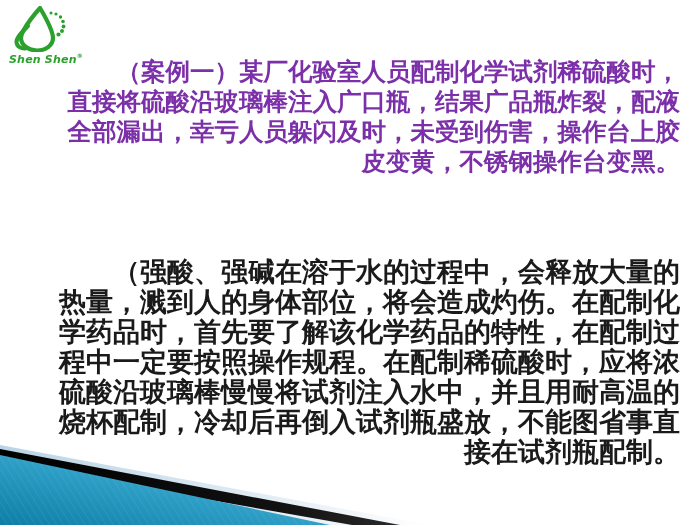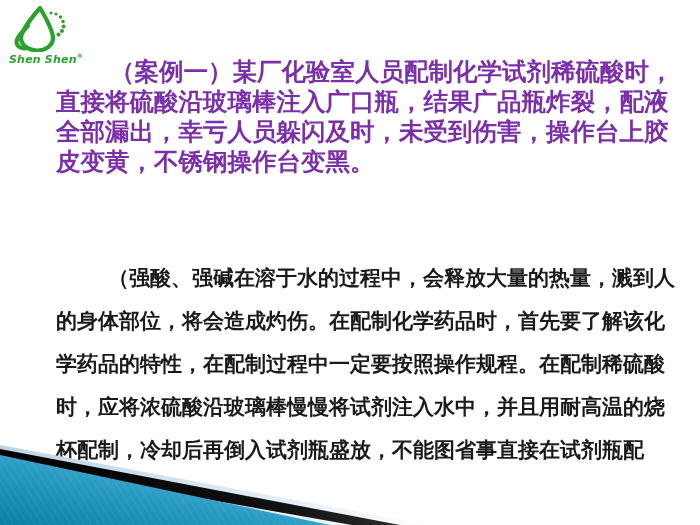--- a/index.html
+++ b/index.html
@@ -61,39 +61,40 @@
     width: 700px;
     height: 525px;
   }
 
   .para {
     position: absolute;
     box-sizing: border-box;
     font-family: "DejaVu Sans", "Liberation Sans", sans-serif;
     font-weight: bold;
     letter-spacing: 0px;
+    text-align: right;
   }
 
   .para-case {
     left: 56px;
     top: 57px;
     width: 624px;
     color: #7b2fa8;
     font-size: 24.5px;
     line-height: 30px;
     text-indent: 54px;
   }
 
   .para-note {
     left: 56px;
     top: 257px;
     width: 624px;
     color: #1a1a1a;
-    font-size: 21px;
-    line-height: 43px;
+    font-size: 27px;
+    line-height: 30px;
     text-indent: 52px;
   }
 
   
   .banner {
     position: absolute;
     left: 0;
     bottom: 0;
     width: 700px;
     height: 90px;

